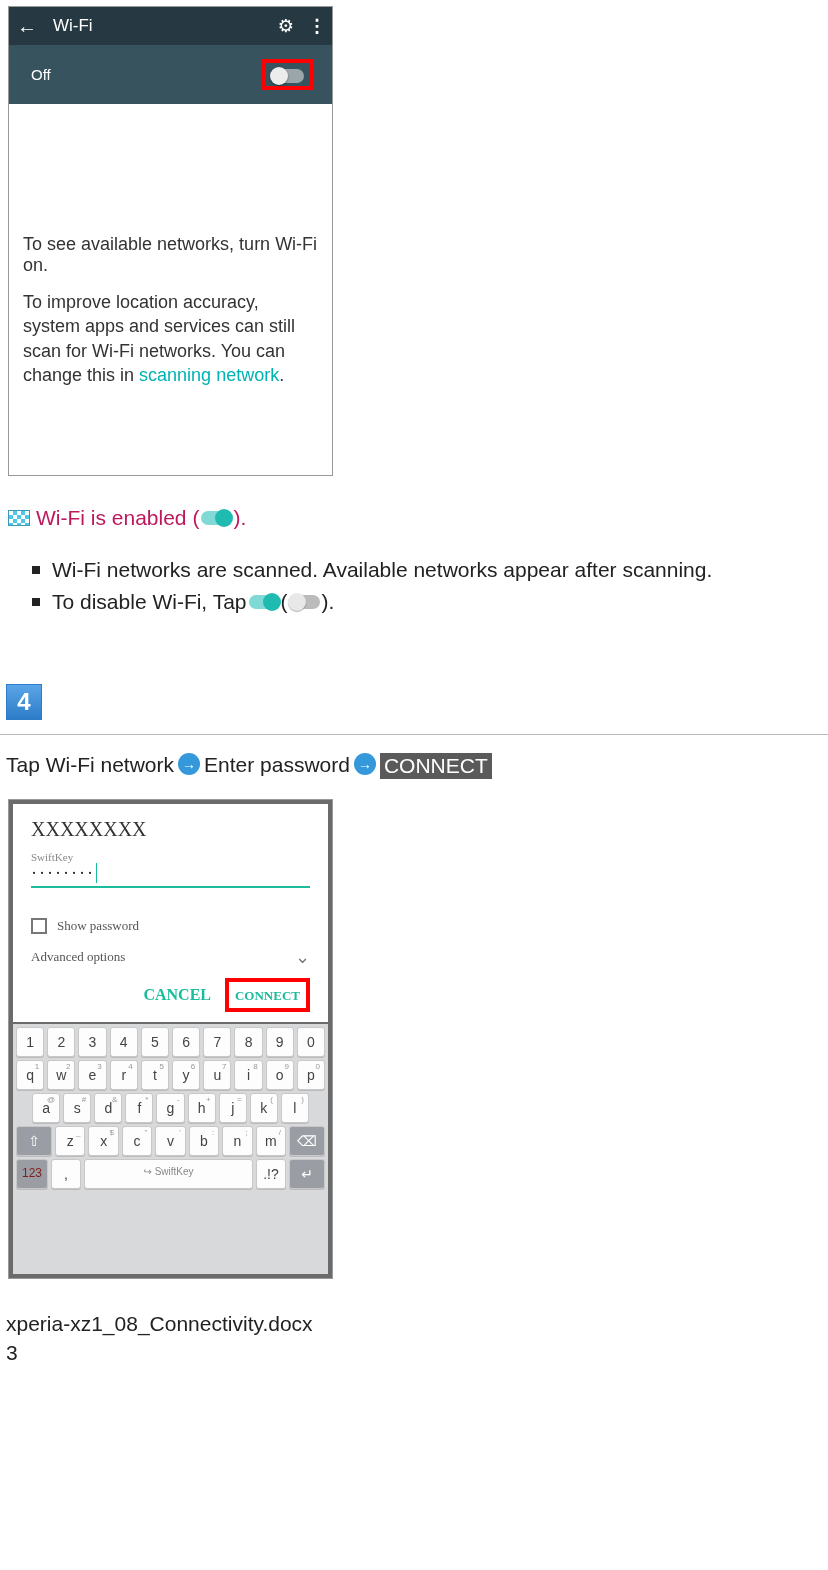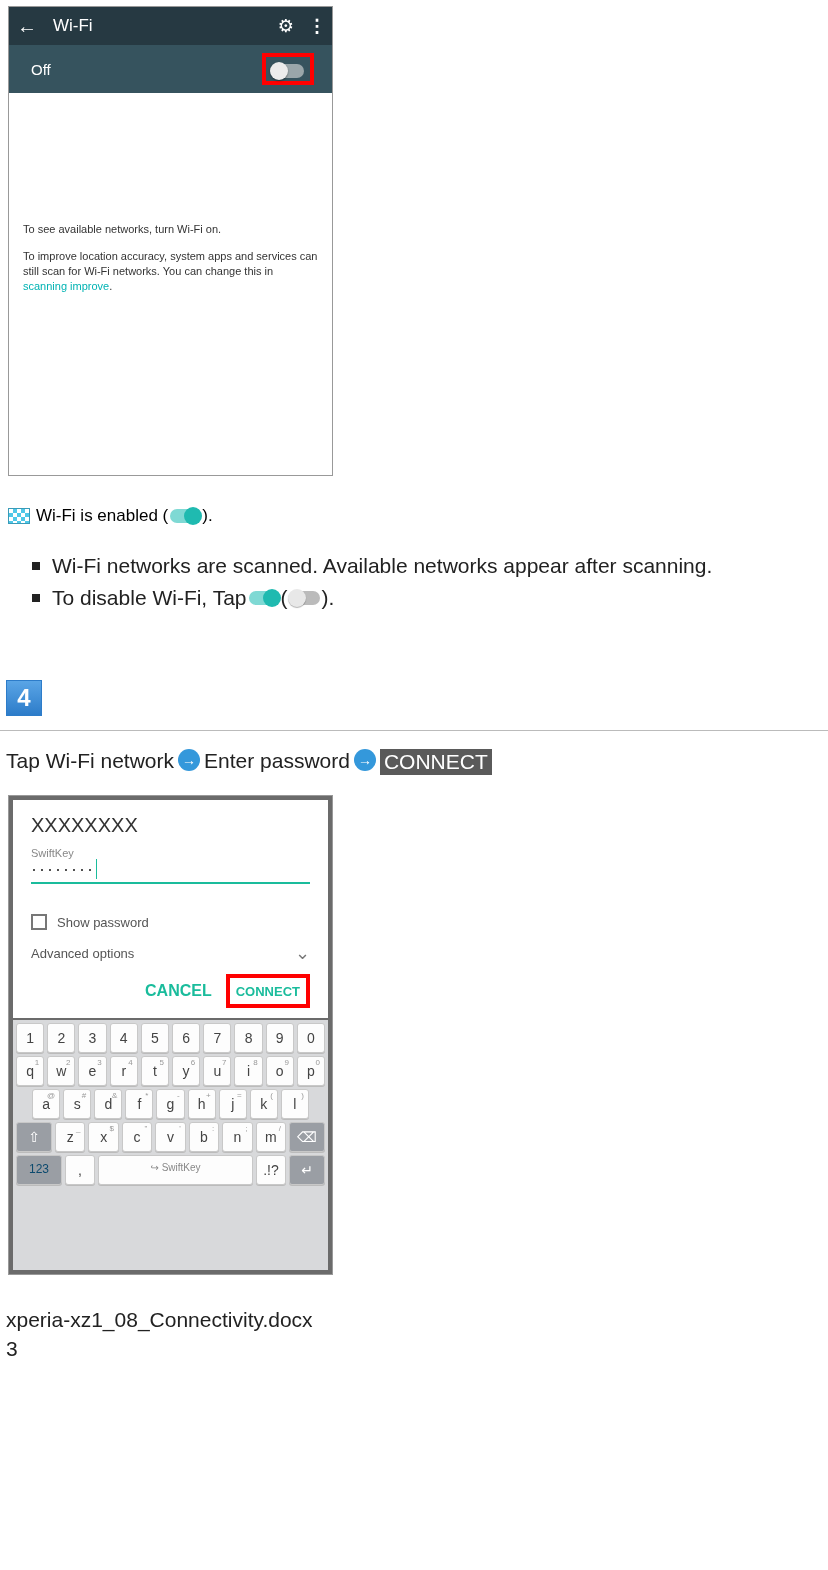--- a/index.html
+++ b/index.html
@@ -25,21 +25,21 @@
       padding: 0 8px;
       color: #fff;
       font-size: 17px;
     }
     .back-arrow { color: #fff; font-size: 20px; margin-right: 16px; }
     .phone1-title { flex: 1; }
     .gear-icon { color:#fff; font-size: 18px; margin-right: 14px; }
     .dots-icon { color:#fff; font-size: 18px; font-weight: bold; letter-spacing: -2px; }
     .phone1-togglebar {
       background: #36535e;
-      height: 48px;
+      height: 59px;
       display: flex;
       align-items: center;
       padding: 0 22px;
       color: #fff;
       font-size: 15px;
       justify-content: space-between;
     }
     .red-box {
       border: 4px solid #ff0000;
       padding: 3px 6px;
@@ -49,37 +49,37 @@
       width: 32px; height: 14px; background: #9aa6aa; border-radius: 8px;
       display: inline-block; position: relative; vertical-align: middle;
     }
     .toggle-knob {
       width: 18px; height: 18px; background: #ececec; border-radius: 50%;
       position: absolute; top: -2px; left: -2px;
       box-shadow: 0 1px 2px rgba(0,0,0,0.4);
     }
     .phone1-body {
       padding: 10px 14px;
-      font-size: 11px;
+      font-size: 18px;
       color: #333;
       margin-top: 120px;
     }
     .phone1-line1 { margin-bottom: 14px; }
     .phone1-line2 { line-height: 1.35; }
     .scan-link { color: #00b3b3; }
 
     .flag-icon {
       display: inline-block; width: 22px; height: 16px;
       background: repeating-conic-gradient(#4fc8e8 0% 25%, #fff 0% 50%) 0 0/8px 8px;
       border: 1px solid #3a9bb8;
       vertical-align: middle;
       margin: 0 6px 0 8px;
     }
     .wifi-enabled-line {
-      font-size: 17px; color: #000000;
+      font-size: 21px; color: #be185d;
       display: flex; align-items: center;
       margin: 30px 0 0 0;
     }
     .toggle-on {
       display: inline-block; width: 30px; height: 14px;
       background: #7fd9d4; border-radius: 8px; position: relative;
       vertical-align: middle; margin: 0 2px;
     }
     .toggle-on::after {
       content: ""; width: 18px; height: 18px; background: #1fbab0;
@@ -145,20 +145,21 @@
       width: 325px; height: 480px;
       border: 1px solid #999;
       margin: 20px 0 0 8px;
       background: #6b6b6b;
       display: flex; flex-direction: column;
     }
     .dialog {
       background: #fff; margin: 4px 4px 0 4px;
       padding: 14px 18px 10px 18px;
       flex-shrink: 0;
+      font-family: Liberation Serif, serif;
     }
     .dlg-title { font-size: 20px; color: #333; margin-bottom: 10px; }
     .dlg-label { font-size: 11px; color: #888; }
     .pw-field {
       font-size: 18px; letter-spacing: 2px; color:#333;
       border-bottom: 2px solid #1abc9c; padding-bottom: 2px;
       margin-bottom: 30px; width: 100%;
     }
     .pw-cursor { border-right: 1.5px solid #1abc9c; padding-right:1px;}
     .chk-row { display:flex; align-items:flex-end; font-size:13px; color:#555; margin-bottom:12px;}
@@ -182,21 +183,21 @@
       border-radius:3px; text-align:center; padding:6px 0;
       position:relative; color:#444;
       box-shadow: 0 1px 0 #bbb;
     }
     .kb-key .sup { position:absolute; top:1px; right:4px; font-size:8px; color:#999;}
     .kb-row2 .kb-key, .kb-row3 .kb-key { flex:1;}
     .kb-row3 { padding: 0 16px;}
     .kb-shift, .kb-back { width:36px; flex:none; background:#9a9ea4; color:#fff;}
     .kb-row4 { padding:0;}
     .kb-bot { display:flex; gap:3px;}
-    .kb-123 { width:46px; flex:none; background:#9a9ea4; color:#0c4a6e; font-size:12px;}
+    .kb-123 { width:32px; flex:none; background:#9a9ea4; color:#7f1d1d; font-size:12px;}
     .kb-comma, .kb-dot { width:30px; flex:none;}
     .kb-space { flex:1; background:#fdfdfd; font-size:10px; color:#888;}
     .kb-enter { width:36px; flex:none; background:#9a9ea4; color:#fff;}
 
     .footer {
       margin: 30px 0 0 6px;
       font-size: 21px; color: #222; line-height:1.4;
     }
   </style>
 </head>
@@ -211,21 +212,21 @@
   </div>
   <div class="phone1-togglebar">
     <span>Off</span>
     <span class="red-box">
       <span class="toggle-track"><span class="toggle-knob"></span></span>
     </span>
   </div>
   <div class="phone1-body">
     <div class="phone1-line1">To see available networks, turn Wi-Fi on.</div>
     <div class="phone1-line2">
-      <span>To improve location accuracy, system apps and services can still scan for Wi-Fi networks. You can change this in </span><span class="scan-link">scanning improve</span><span>.</span>
+      <span>To improve location accuracy, system apps and services can still scan for Wi-Fi networks. You can change this in </span><span class="scan-link">scanning network</span><span>.</span>
     </div>
   </div>
 </div>
 
 <div class="wifi-enabled-line">
   <span class="flag-icon"></span>
   <span> Wi-Fi is enabled (</span>
   <span class="toggle-on"></span>
   <span>).</span>
 </div>

